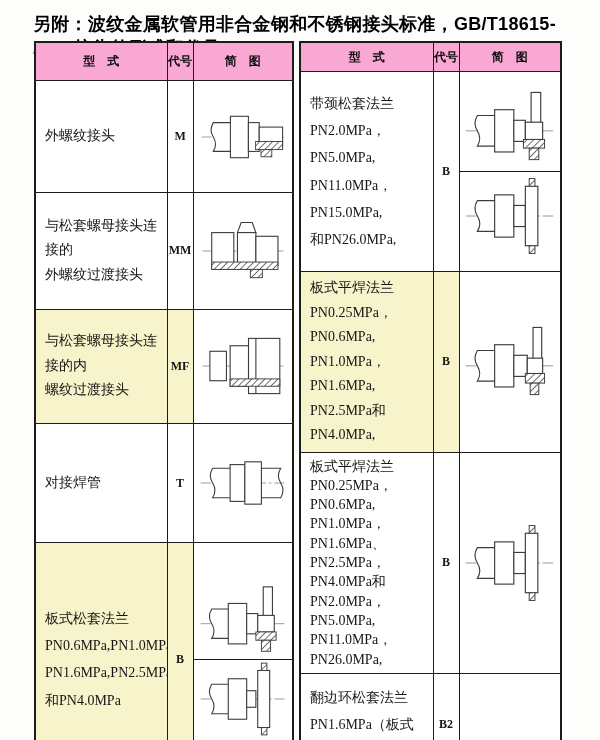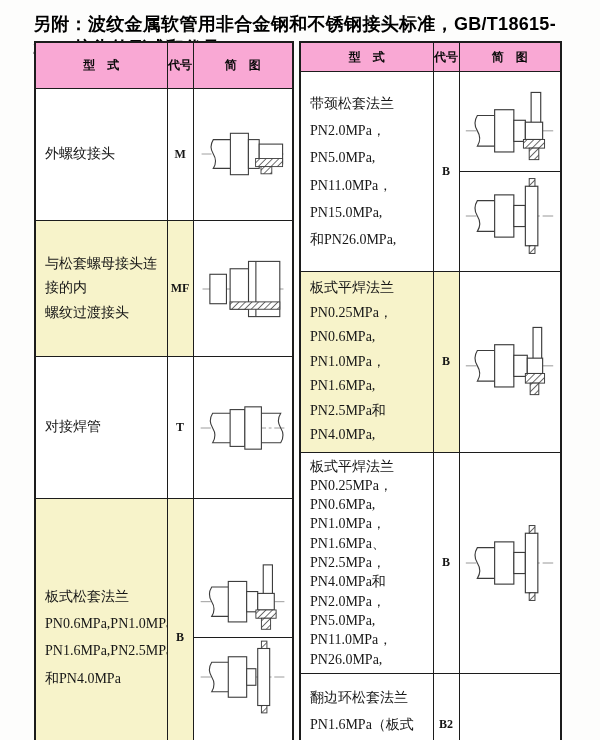--- a/index.html
+++ b/index.html
@@ -86,20 +86,38 @@
           <rect class="s" x="56" y="24" width="12" height="32"></rect>
           <rect class="s" x="68" y="29" width="26" height="22"></rect>
           <rect class="h" x="64" y="45" width="30" height="9"></rect>
           <rect class="h" x="70" y="54" width="12" height="8"></rect>
         </svg>
             </div>
       </td>
     </tr>
 
 
+    <tr style="height:89px;">
+      <td class="type">与松套螺母接头连接的
+外螺纹过渡接头</td>
+      <td class="code">MM</td>
+      <td class="sketch">
+            <div class="cell-center">
+        <svg class="sk" width="92" height="74" viewBox="0 0 100 80">
+          <line class="cl" x1="6" y1="40" x2="94" y2="40"></line>
+          <rect class="s" x="16" y="20" width="24" height="40"></rect>
+          <path class="s" d="M44,20 L48,9 H60 L64,20 Z"></path>
+          <rect class="s" x="44" y="20" width="20" height="40"></rect>
+          <rect class="s" x="64" y="24" width="24" height="32"></rect>
+          <rect class="h" x="16" y="52" width="72" height="8"></rect>
+          <rect class="h" x="58" y="60" width="13" height="9"></rect>
+        </svg>
+            </div>
+      </td>
+    </tr>
 
     <tr style="height:87px;">
       <td class="type hl">与松套螺母接头连接的内
 螺纹过渡接头</td>
       <td class="code hl">MF</td>
       <td class="sketch">
             <div class="cell-center">
         <svg class="sk" width="92" height="74" viewBox="0 0 100 80">
           <line class="cl" x1="6" y1="40" x2="94" y2="40"></line>
           <rect class="s" x="14" y="24" width="18" height="32"></rect>

